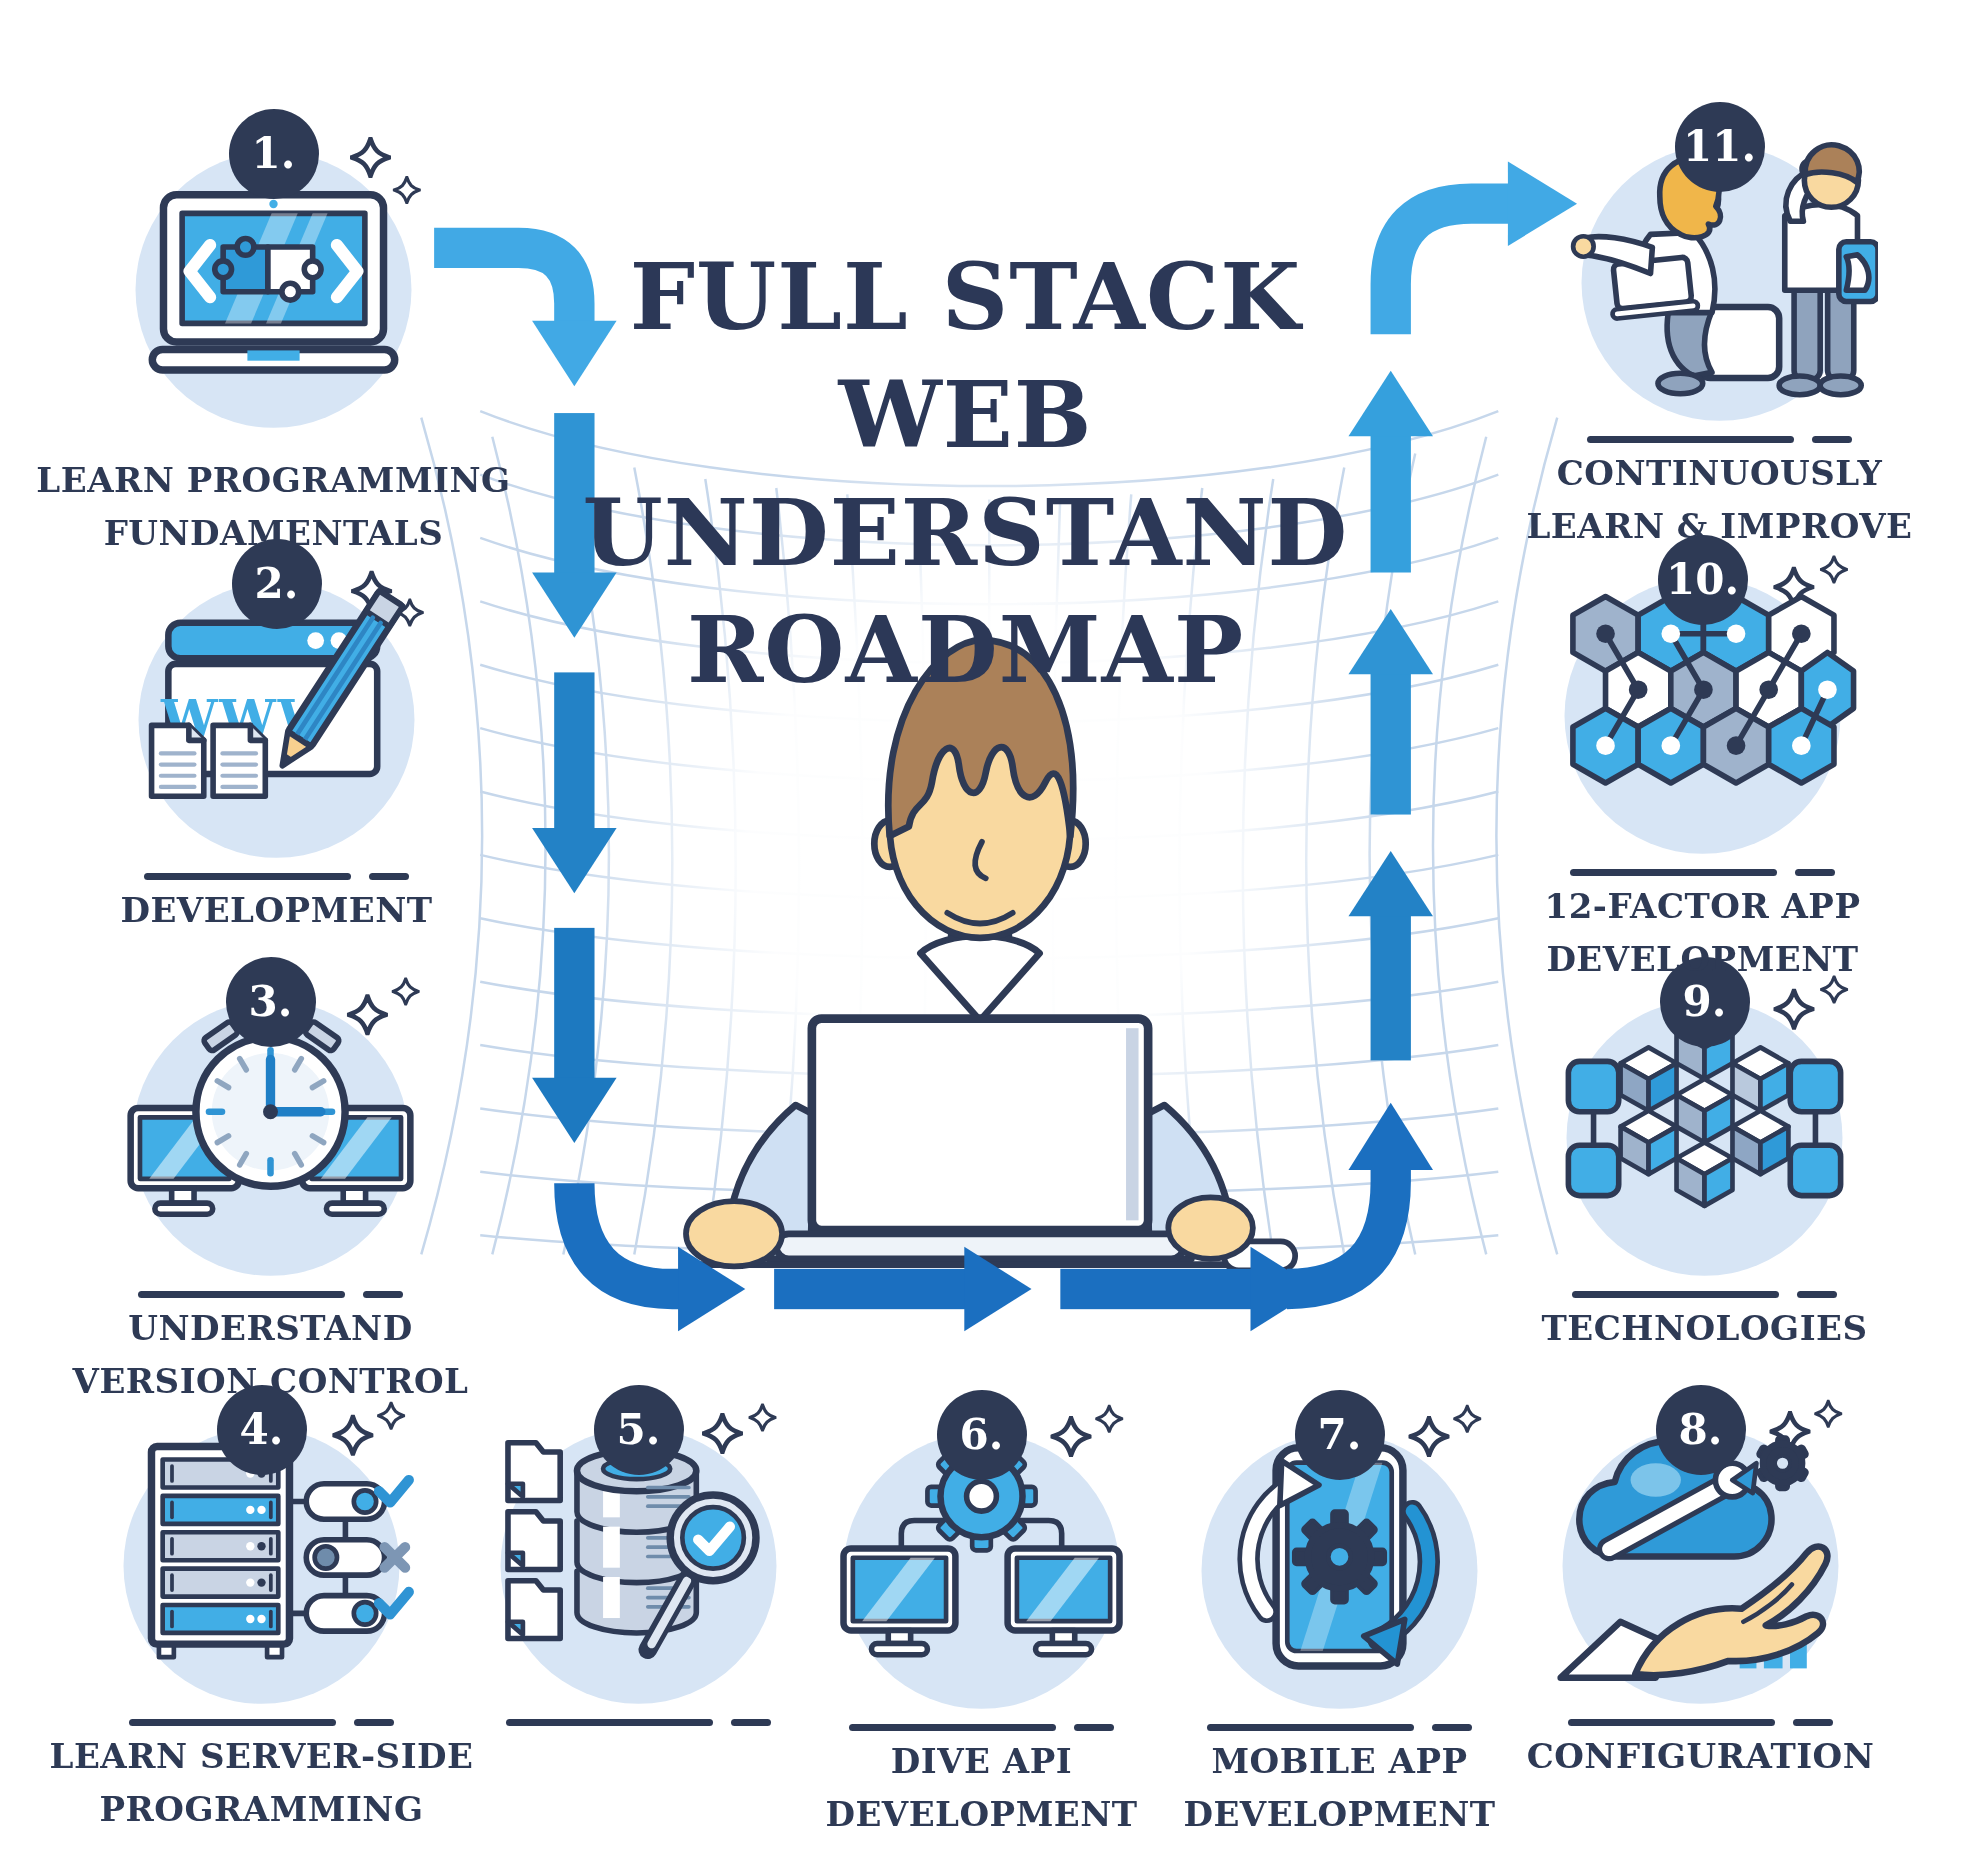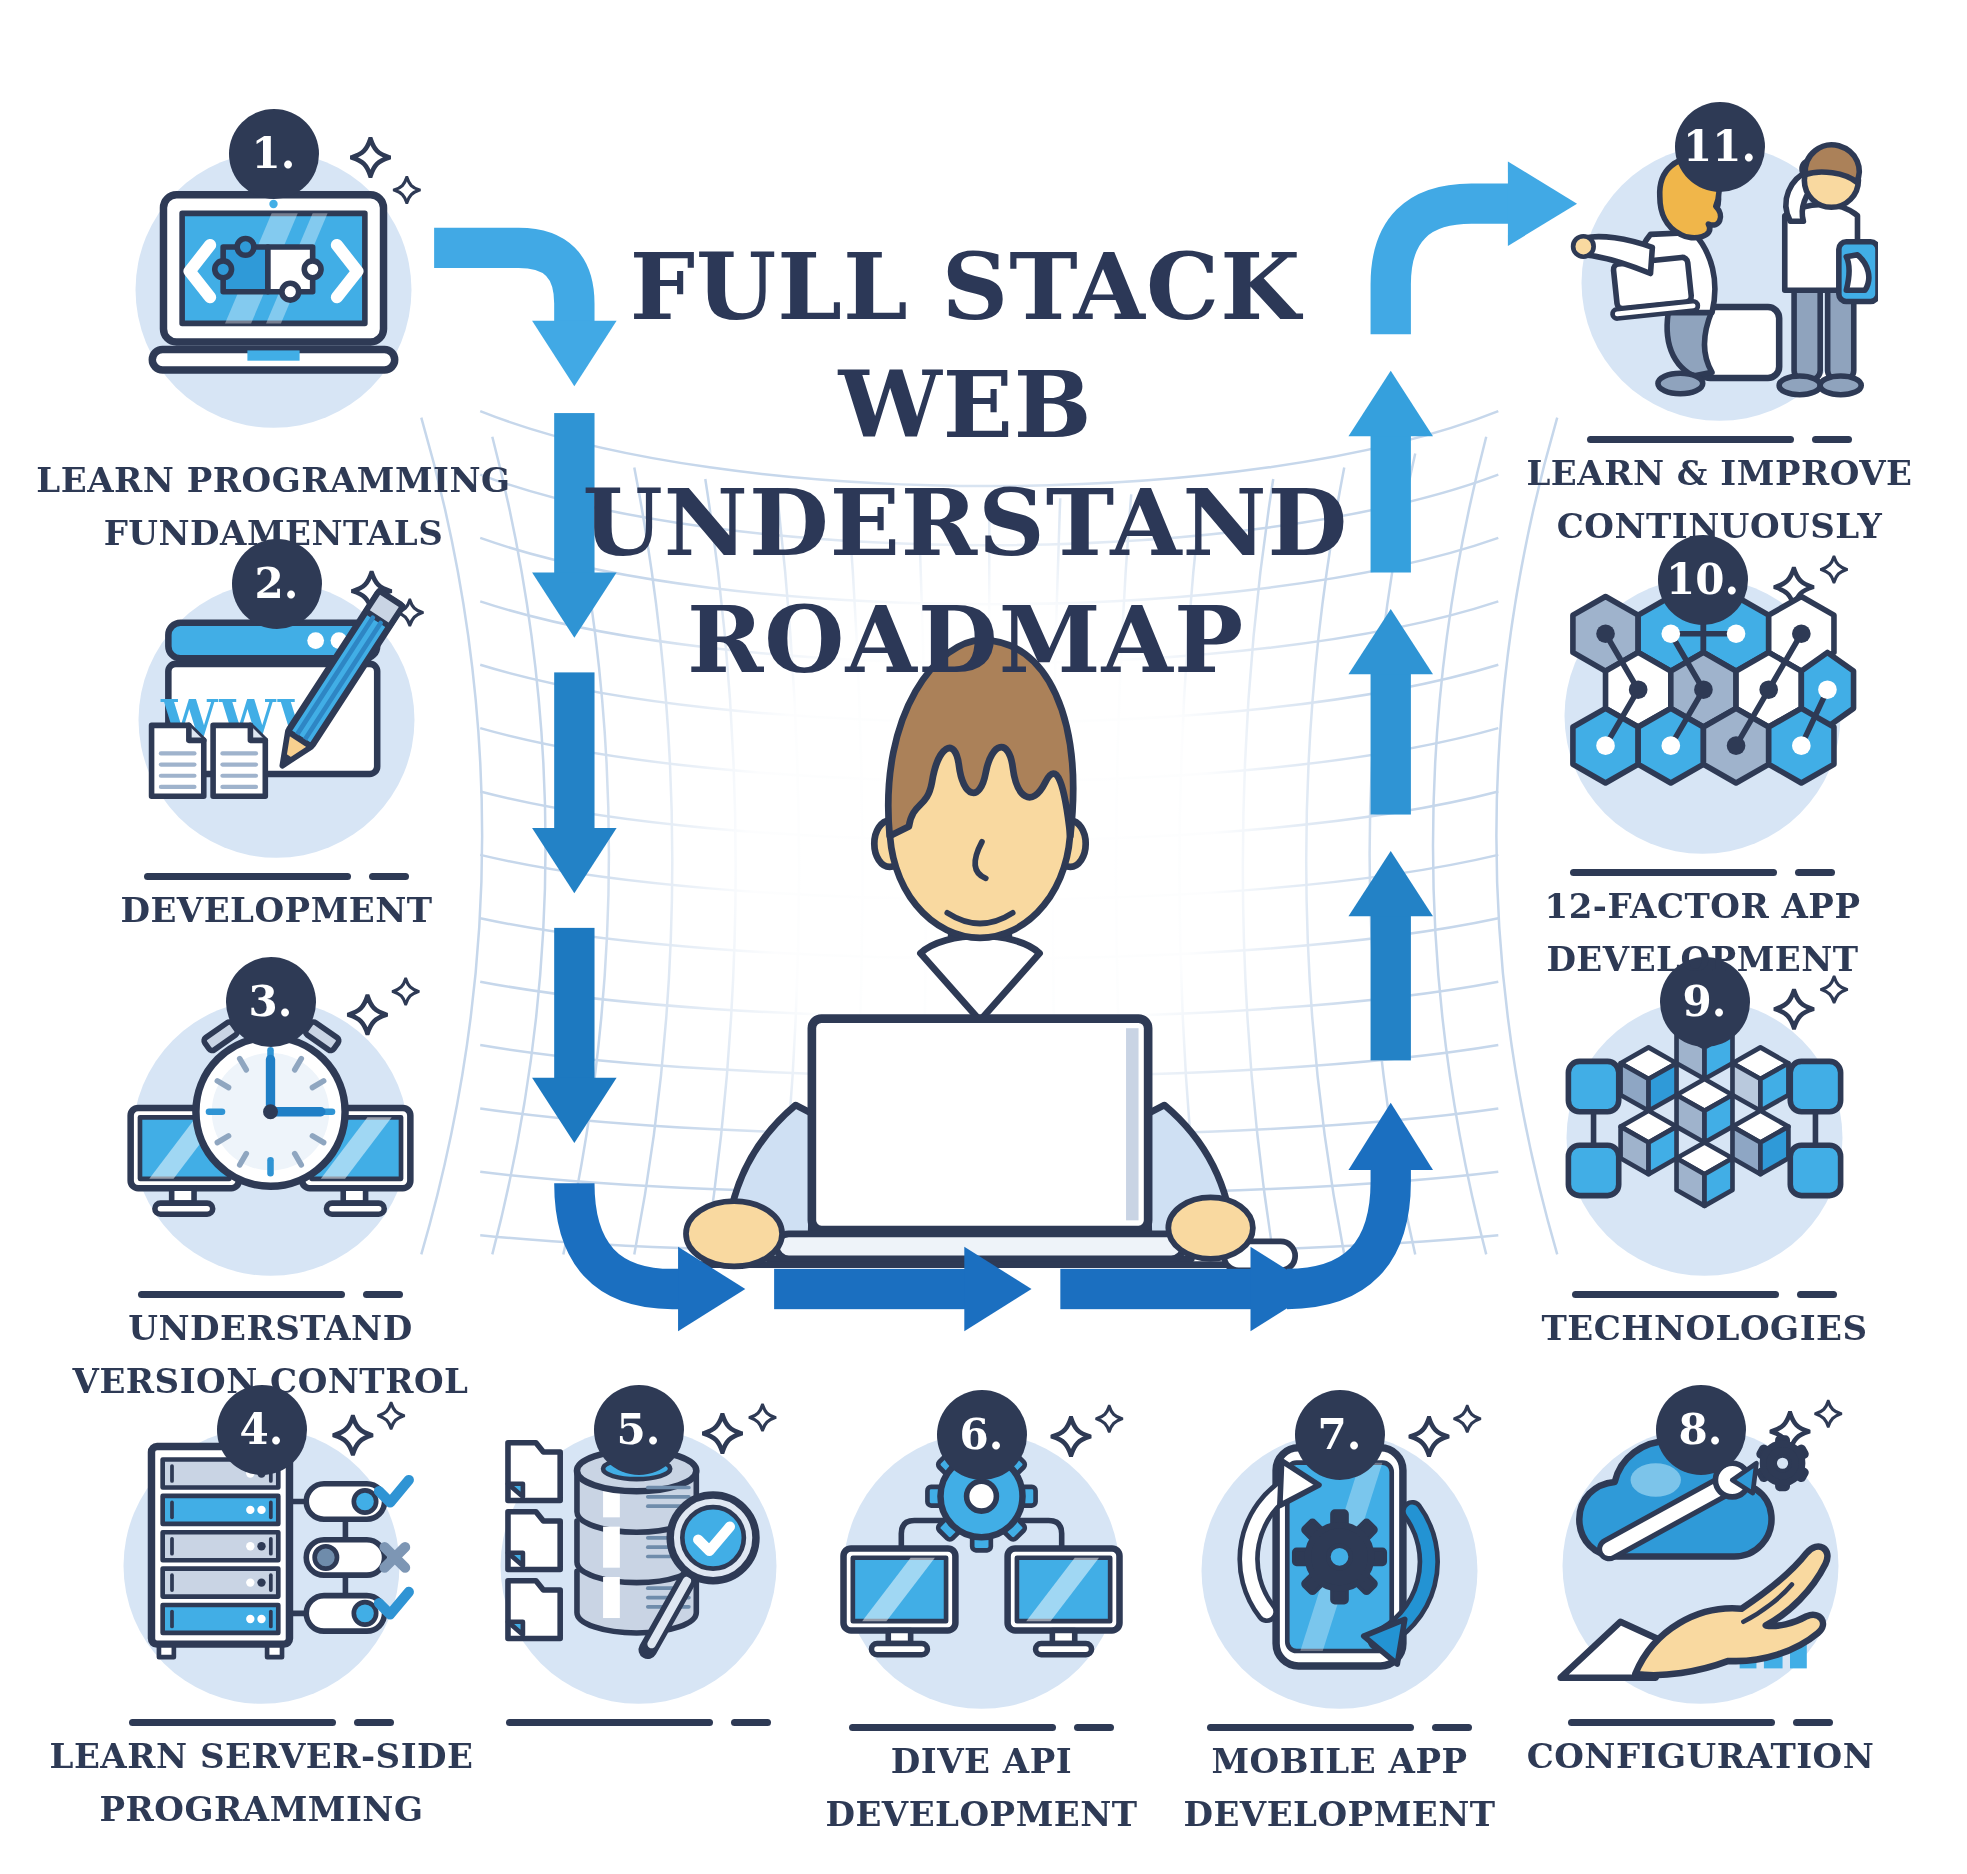--- a/index.html
+++ b/index.html
@@ -2,21 +2,21 @@
 <html><head>
 <meta charset="utf-8">
 <style>
   html,body{margin:0;padding:0;background:#fff;}
   .canvas{position:relative;width:1967px;height:1874px;background:#ffffff;overflow:hidden;
           font-family:"DejaVu Serif", serif;color:#2e3a55;}
   svg{display:block;}
   .net{position:absolute;left:0;top:0;z-index:1;}
   .person{position:absolute;z-index:2;}
   .arrows{position:absolute;left:0;top:0;z-index:3;}
-  .title{position:absolute;left:485px;top:229px;width:961px;z-index:4;text-align:center;
+  .title{position:absolute;left:485px;top:239px;width:961px;z-index:4;text-align:center;
          font-weight:bold;font-size:92px;line-height:1.28;letter-spacing:1px;color:#2c3857;}
   .step{position:absolute;width:403px;z-index:4;display:flex;flex-direction:column;align-items:center;}
   .badge{position:absolute;top:-13.4px;left:50%;transform:translateX(-50%);width:90px;height:90px;
          border-radius:50%;background:#2e3a55;color:#fff;display:flex;align-items:center;justify-content:center;
          font-weight:bold;font-size:42px;z-index:5;}
   .icon{width:317px;height:317px;}
   .ground{display:flex;align-items:center;gap:17.3px;margin-top:3.8px;height:7.7px;}
   .ground i{display:block;width:207px;height:6.7px;background:#2e3a55;border-radius:3.8px;}
   .ground b{display:block;width:40px;height:6.7px;background:#2e3a55;border-radius:3.8px;}
   .no-ground .ground{visibility:hidden;}
@@ -666,19 +666,19 @@
         <path d="M318 150 C330 160 334 176 326 188 L306 188 C310 172 310 160 306 152 Z" fill="#ffffff"></path>
         <circle cx="290" cy="70" r="29" fill="#f9d9a0"></circle>
         <path d="M262 64 C260 42 280 28 298 33 C318 39 324 58 317 72 C305 62 278 58 262 64 Z" fill="#ab8159"></path>
       </g>
     </svg>
     <div class="ground">
         <i></i>
         <b></b>
       </div>
     <div class="label">
-      <div>LEARN &amp; IMPROVE</div>
-        <div>CONTINUOUSLY</div>
+      <div>CONTINUOUSLY</div>
+        <div>LEARN &amp; IMPROVE</div>
     </div>
   </div>
 
 </div>
 
 
 </body></html>

